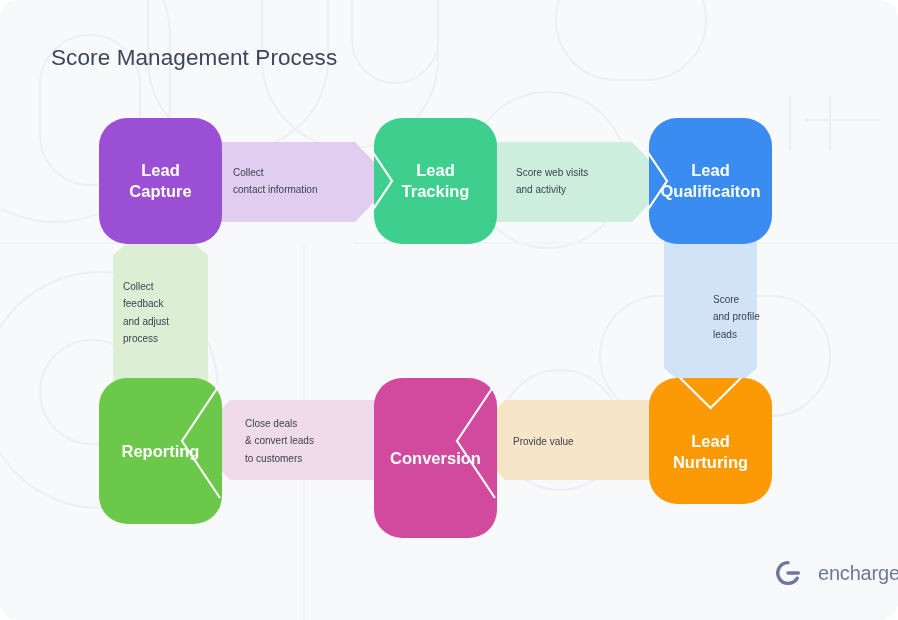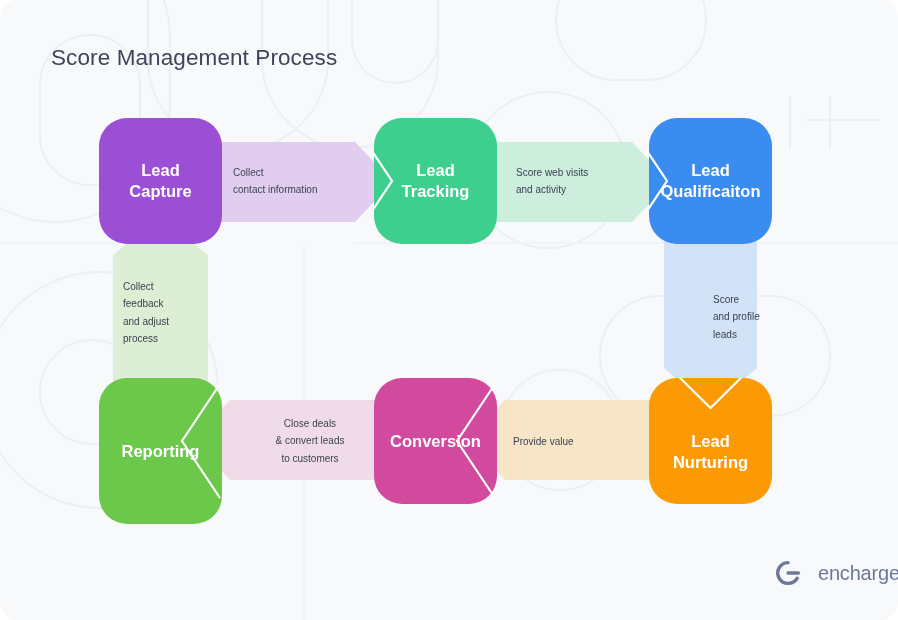--- a/index.html
+++ b/index.html
@@ -147,21 +147,21 @@
 
   <div class="band-label" style="left:516px; top:164px; width:130px;">Score web visits
 and activity</div>
 
   <div class="band-label" style="left:674px; top:291px; width:90px;margin-left:39px;">Score
 and profile
 leads</div>
 
   <div class="band-label" style="left:513px; top:433px; width:130px;">Provide value</div>
 
-  <div class="band-label" style="left:245px; top:415px; width:130px;text-align:center;">Close deals
+  <div class="band-label" style="left:245px; top:415px; width:130px;">Close deals
 &amp; convert leads
 to customers</div>
 
   <div class="band-label" style="left:123px; top:278px; width:85px;">Collect
 feedback
 and adjust
 process</div>
 
   <div class="node" style="left:99px; top:118px; width:123px; height:126px; background:#9b4fd4;">
     <span>Lead
@@ -185,21 +185,21 @@
   </div>
 
   <div class="node node-overflow" style="left:649px; top:378px; width:123px; height:126px; background:#fb9a04;">
     <svg class="chev" width="123" height="60" viewBox="0 0 123 60" style="left:0; top:0;" xmlns="http://www.w3.org/2000/svg">
       <path d="M9 -22 L61.5 30 L114 -22" fill="none" stroke="#ffffff" stroke-width="2.2"></path>
     </svg>
     <span style="margin-top:22px;">Lead
 Nurturing</span>
   </div>
 
-  <div class="node node-overflow" style="left:374px; top:378px; width:123px; height:126px; background:#d14a9e;">
+  <div class="node node-overflow" style="left:374px; top:378px; width:123px; height:160px; background:#d14a9e;">
     <svg class="chev" width="60" height="126" viewBox="0 0 60 126" style="left:63px; top:0;" xmlns="http://www.w3.org/2000/svg">
       <path d="M58 6 L20 63 L58 120" fill="none" stroke="#ffffff" stroke-width="2.2"></path>
     </svg>
     <span>Conversion</span>
   </div>
 
   <div class="node node-overflow" style="left: 99px; top: 378px; width: 123px; height: 146px; background: rgb(108, 200, 74);">
     <svg class="chev" width="60" height="126" viewBox="0 0 60 126" style="left:63px; top:0;" xmlns="http://www.w3.org/2000/svg">
       <path d="M58 6 L20 63 L58 120" fill="none" stroke="#ffffff" stroke-width="2.2"></path>
     </svg>

